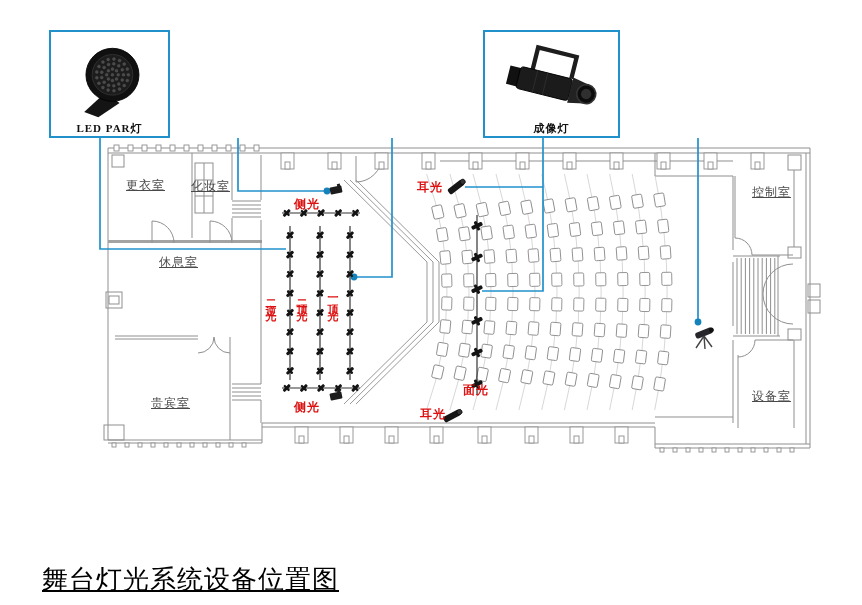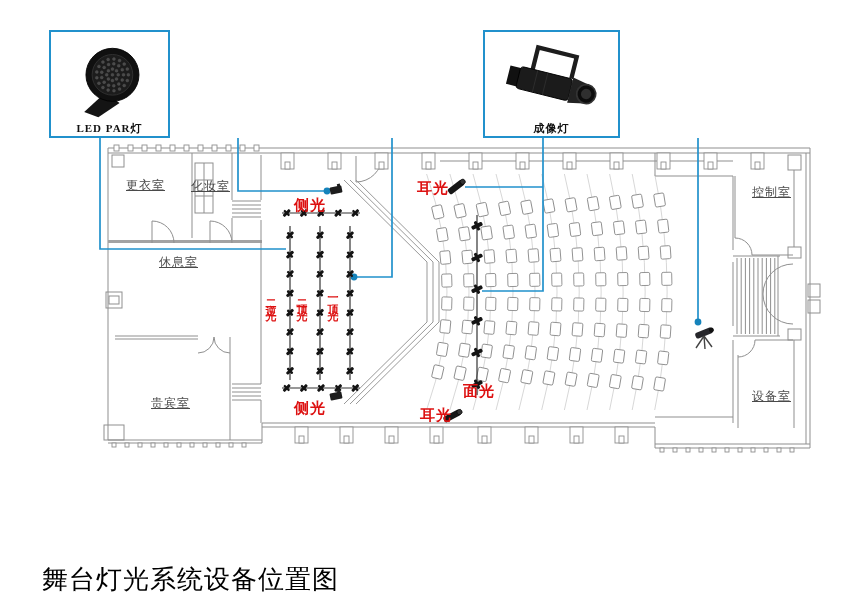--- a/index.html
+++ b/index.html
@@ -6,26 +6,26 @@
   html,body{margin:0;padding:0;background:#fff;}
   #canvas{position:relative;width:862px;height:605px;background:#fff;overflow:hidden;
           font-family:"Liberation Serif","DejaVu Serif",serif;}
   .eq-box{position:absolute;top:30px;height:108px;border:2px solid var(--blue);
           background:#fff;box-sizing:border-box;display:flex;flex-direction:column;
           align-items:center;justify-content:flex-end;}
   .eq-icon{width:92%;height:76px;flex:0 0 auto;}
   .eq-label{font-size:11px;font-weight:bold;color:#111;padding:2px 0 0 0;
             letter-spacing:1px;white-space:nowrap;}
   .plan-svg{position:absolute;left:0;top:0;width:862px;height:605px;}
-  .rlabel{position:absolute;color:var(--red);font-weight:bold;font-size:15px;
+  .rlabel{position:absolute;color:var(--red);font-weight:bold;font-size:12px;
           letter-spacing:1px;white-space:nowrap;}
   .rlabel.vert{writing-mode:vertical-rl;text-orientation:upright;font-size:11px;
           letter-spacing:5px;}
   .room-label{position:absolute;color:#4a4a4a;font-size:12px;letter-spacing:1px;white-space:nowrap;text-decoration:underline;}
-  .title{position:absolute;left:42px;top:562px;font-size:26px;color:#000;letter-spacing:1px;}
+  .title{position:absolute;left:42px;top:562px;font-size:26px;color:#000;letter-spacing:1px;text-decoration:underline;}
 </style>
 </head>
 <body>
 
 <div id="canvas">
 
   <svg class="plan-svg" viewBox="0 0 862 605">
     <g stroke="#8f8f8f" stroke-width="1" fill="none">
 
       <path d="M108,148 H810 M108,153 H810"></path>

